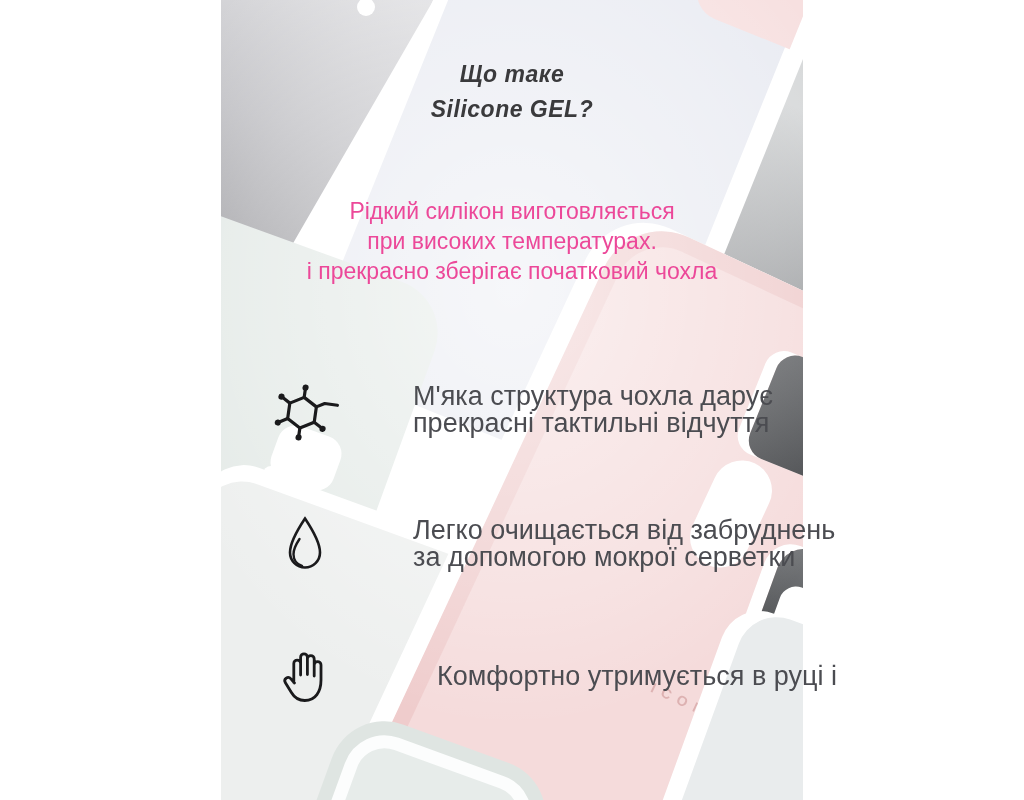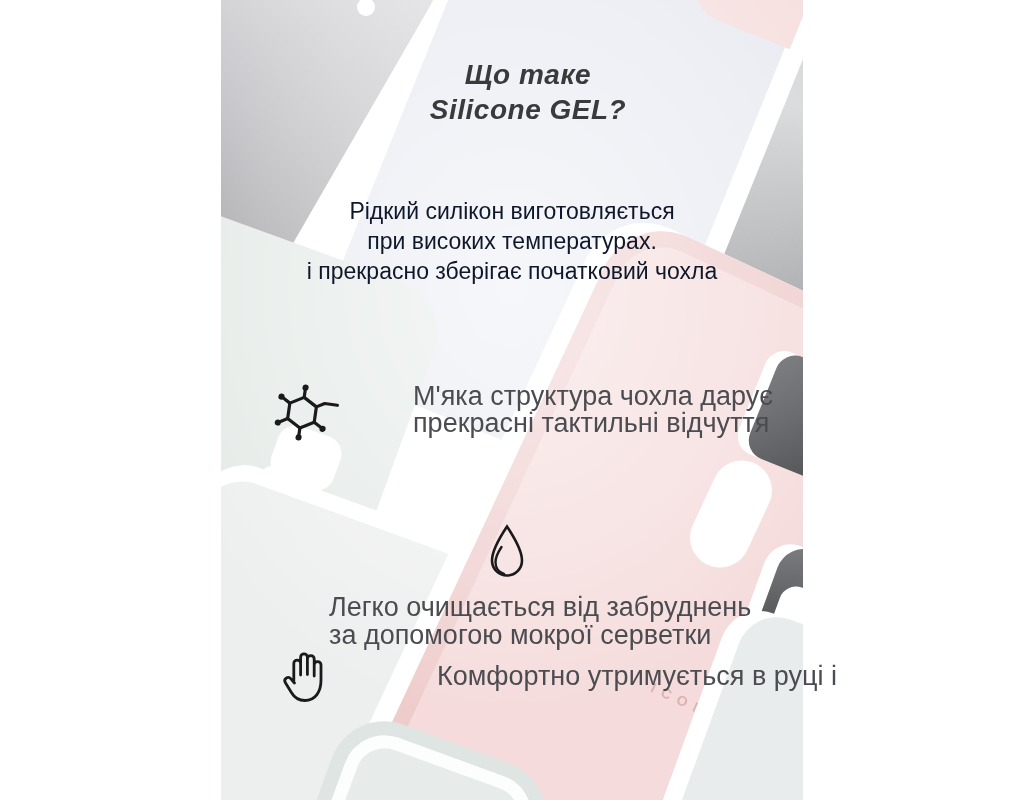--- a/index.html
+++ b/index.html
@@ -42,29 +42,29 @@
   .c-br-light{left:470px;top:655px;width:340px;height:300px;border-radius:40px;transform:rotate(20deg);
     background:#e9eced;box-shadow:-18px 0 0 #ffffff;}
   .c-bc-mint{left:104px;top:752px;width:170px;height:140px;border-radius:42px;transform:rotate(20deg);
     background:#e7ecea;border:13px solid #fcfdfd;box-shadow:0 0 0 14px #dfe5e2;}
   .wash{left:0;top:0;right:0;bottom:0;width:582px;height:800px;
     background:radial-gradient(ellipse 65% 55% at 50% 36%, rgba(255,255,255,.60), rgba(255,255,255,.22) 70%, rgba(255,255,255,0) 100%);}
 
   
   .content{position:absolute;left:221px;top:0;width:582px;height:800px;}
   .title{position:absolute;top:57px;left:0;width:100%;text-align:center;
-    font-weight:800;font-style:italic;font-size:28px;line-height:35px;
-    color:#3a3a3c;letter-spacing:.5px;margin-left:16px;}
+    font-weight:800;font-style:italic;font-size:23px;line-height:35px;
+    color:#3a3a3c;letter-spacing:.5px;}
   .intro{position:absolute;top:196px;left:-60px;width:702px;text-align:center;
-    font-size:23px;line-height:30px;font-weight:500;color:#0f172a;}
+    font-size:23px;line-height:30px;font-weight:500;color:#ec4899;}
   .feat{position:absolute;left:42px;display:flex;align-items:center;}
   .feat-icon{width:84px;display:flex;justify-content:center;align-items:center;flex:0 0 84px;}
   .feat-text{margin-left:66px;font-size:27px;line-height:27.5px;font-weight:500;color:#4b4c51;white-space:nowrap;}
   .f1{top:370px;height:80px;}
-  .f2{top:510px;height:68px;flex-direction:column;}
+  .f2{top:510px;height:68px;}
   .f3{top:644px;height:66px;gap:24px;}
   svg{display:block;}
 </style>
 </head>
 <body>
 
 <div class="stage">
 
   <div class="art">
     <div class="c-gray-tl"></div>

